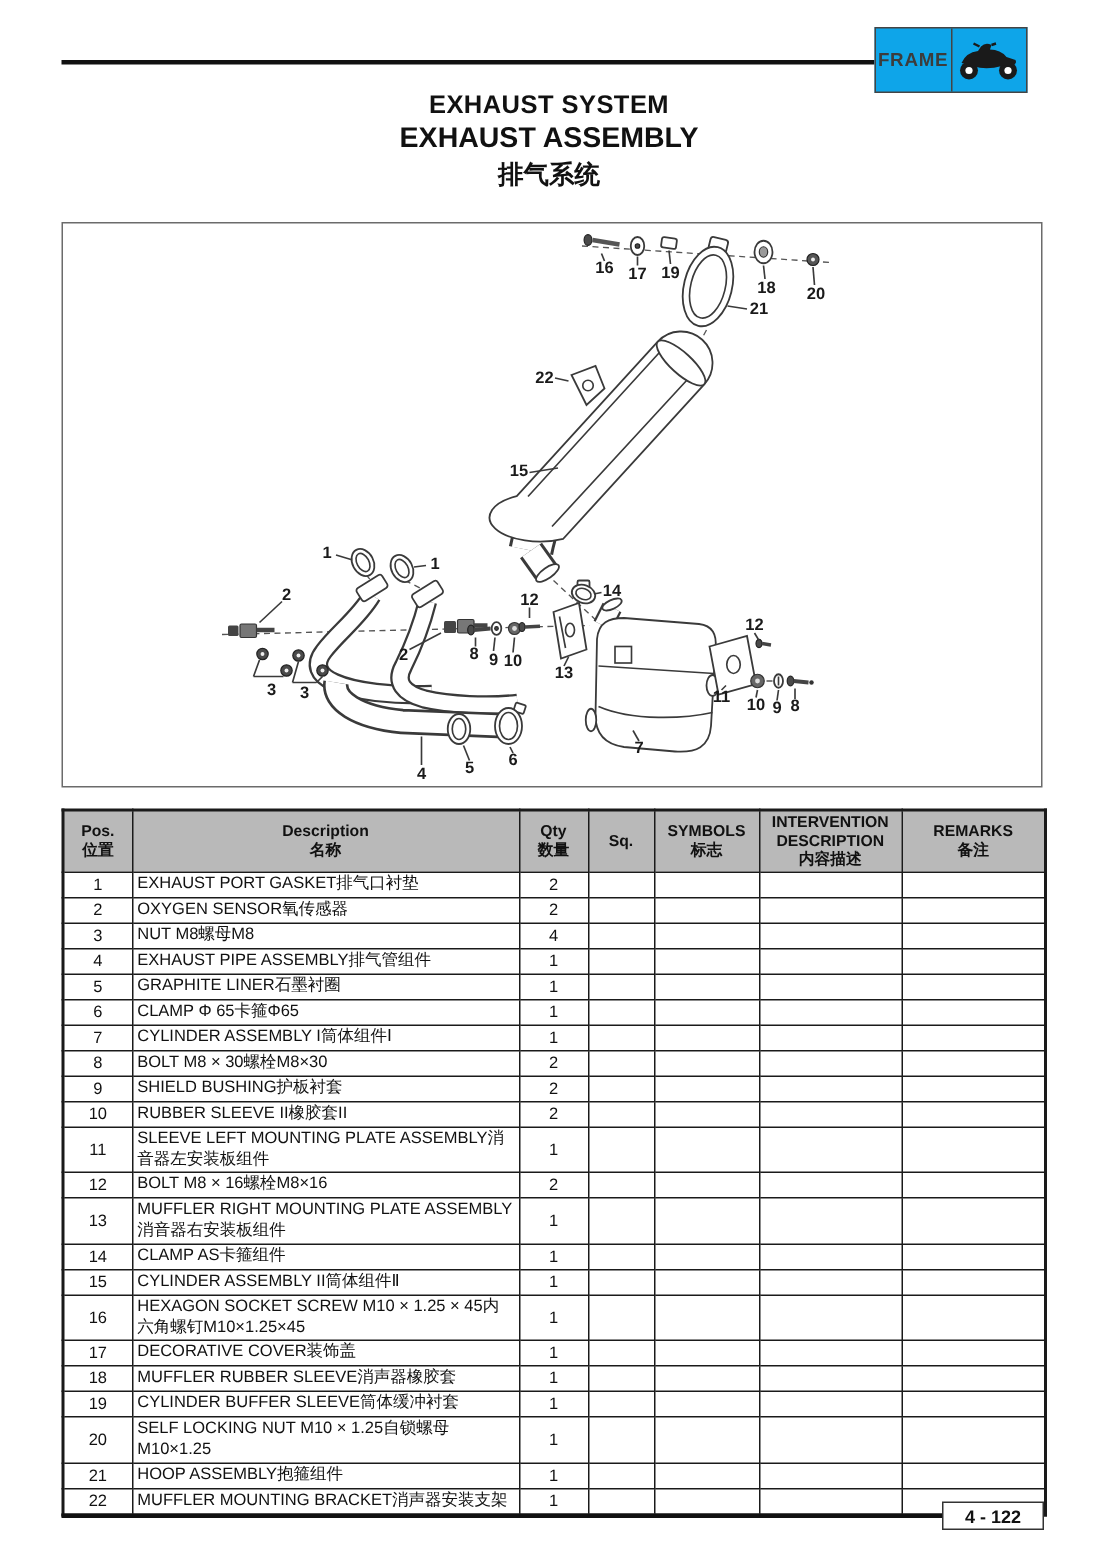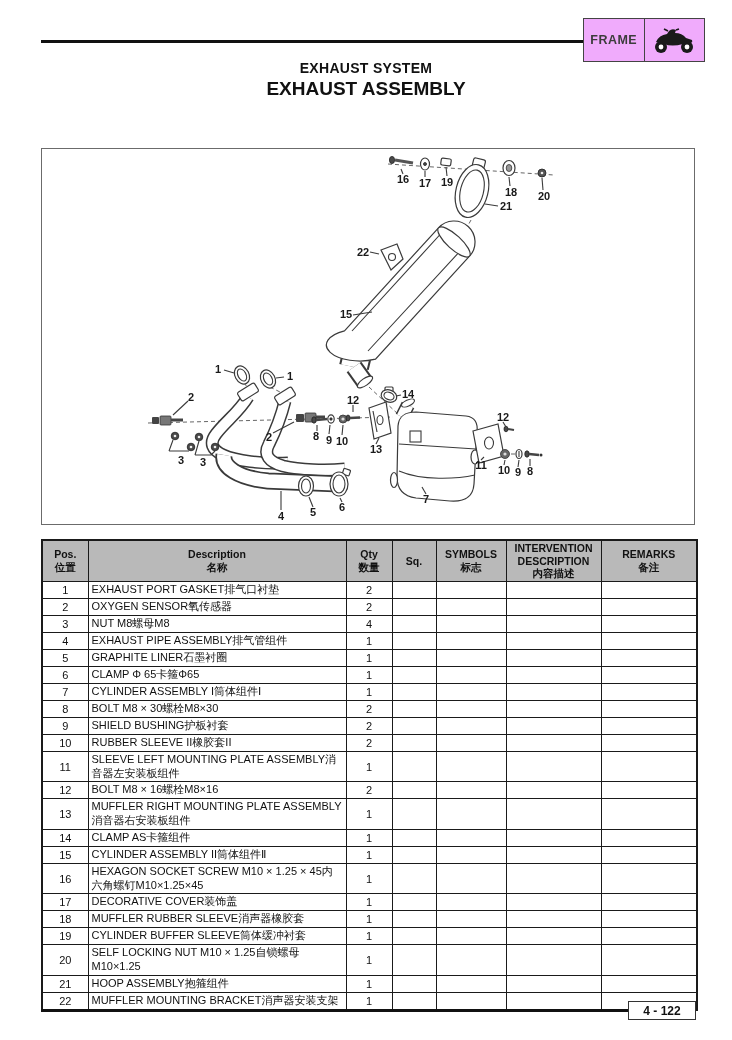--- a/index.html
+++ b/index.html
@@ -1,27 +1,27 @@
 <!DOCTYPE html>
 <html><head>
 <meta charset="utf-8">
 <style>
   html,body{margin:0;padding:0;background:#e8e8e8;}
   .page{position:relative;width:732px;height:1040px;background:#fff;
         font-family:"Liberation Sans","DejaVu Sans",sans-serif;color:#111;overflow:hidden;}
 
   
   .top-rule{position:absolute;left:41px;top:40px;width:542px;height:3px;background:#111;}
-  .frame-box{position:absolute;left:583px;top:18px;width:122px;height:44px;border:1.5px solid #444;
-             display:flex;box-sizing:border-box;background:#f0abfc;}
+  .frame-box{position:absolute;left:583px;top:18px;width:102px;height:44px;border:1.5px solid #444;
+             display:flex;box-sizing:border-box;background:#0ea5e9;}
   .frame-cell{flex:1;display:flex;align-items:center;justify-content:center;box-sizing:border-box;}
   .frame-cell.label{border-right:1.5px solid #444;font-size:12.5px;font-weight:bold;color:#3c3c3c;letter-spacing:.5px;}
 
   .titles{position:absolute;left:0;top:60px;width:732px;text-align:center;line-height:1.15;}
-  .t1{font-size:14px;font-weight:bold;letter-spacing:.3px;}
+  .t1{font-size:17px;font-weight:bold;letter-spacing:.3px;}
   .t2{font-size:19px;font-weight:bold;margin-top:2px;}
   .t3{font-size:17px;font-weight:bold;margin-top:4px;}
   .t4{font-size:13px;font-weight:bold;margin-top:3px;}
 
   
   .diagram{position:absolute;left:41px;top:148px;width:654px;height:377px;border:1.8px solid #6b6b6b;
            box-sizing:border-box;background:#fff;}
   .diagram svg{position:absolute;left:0;top:0;}
   .callout-layer{position:absolute;left:0;top:0;width:100%;height:100%;}
   .callout{position:absolute;transform:translate(-50%,-50%);font-size:11px;font-weight:bold;color:#1a1a1a;}
@@ -68,20 +68,21 @@
           <circle cx="35" cy="22" r="2.4" fill="#fff"></circle>
         <path d="M4,17 Q7,10 15,9 L17,6 Q20,3 24,5 L23,8 Q30,8 34,13 L40,15 Q41,17 39,18 L31,19 Q20,22 12,19 Z" fill="#1a1a1a"></path>
         <path d="M16,6 L12,4 M24,5 L27,4" stroke="#1a1a1a" stroke-width="1.6" fill="none"></path>
       </svg>
     </div>
   </div>
 
   <div class="titles">
     <div class="t1">EXHAUST SYSTEM</div>
     <div class="t2">EXHAUST ASSEMBLY</div>
+    <div class="t3">排气系统</div>
   </div>
 
   <div class="diagram">
     <svg width="650" height="373" viewBox="0 0 650 373">
 
       <path class="dash" d="M346,15 L512,26"></path>
       <path class="dash" d="M429,71 L423,82"></path>
       <path class="dash" d="M106,274 L351,268"></path>
       <path class="dash" d="M327,238 L357,266"></path>
       <path class="dash" d="M437,297 L459,300 M455,305 L484,305"></path>

